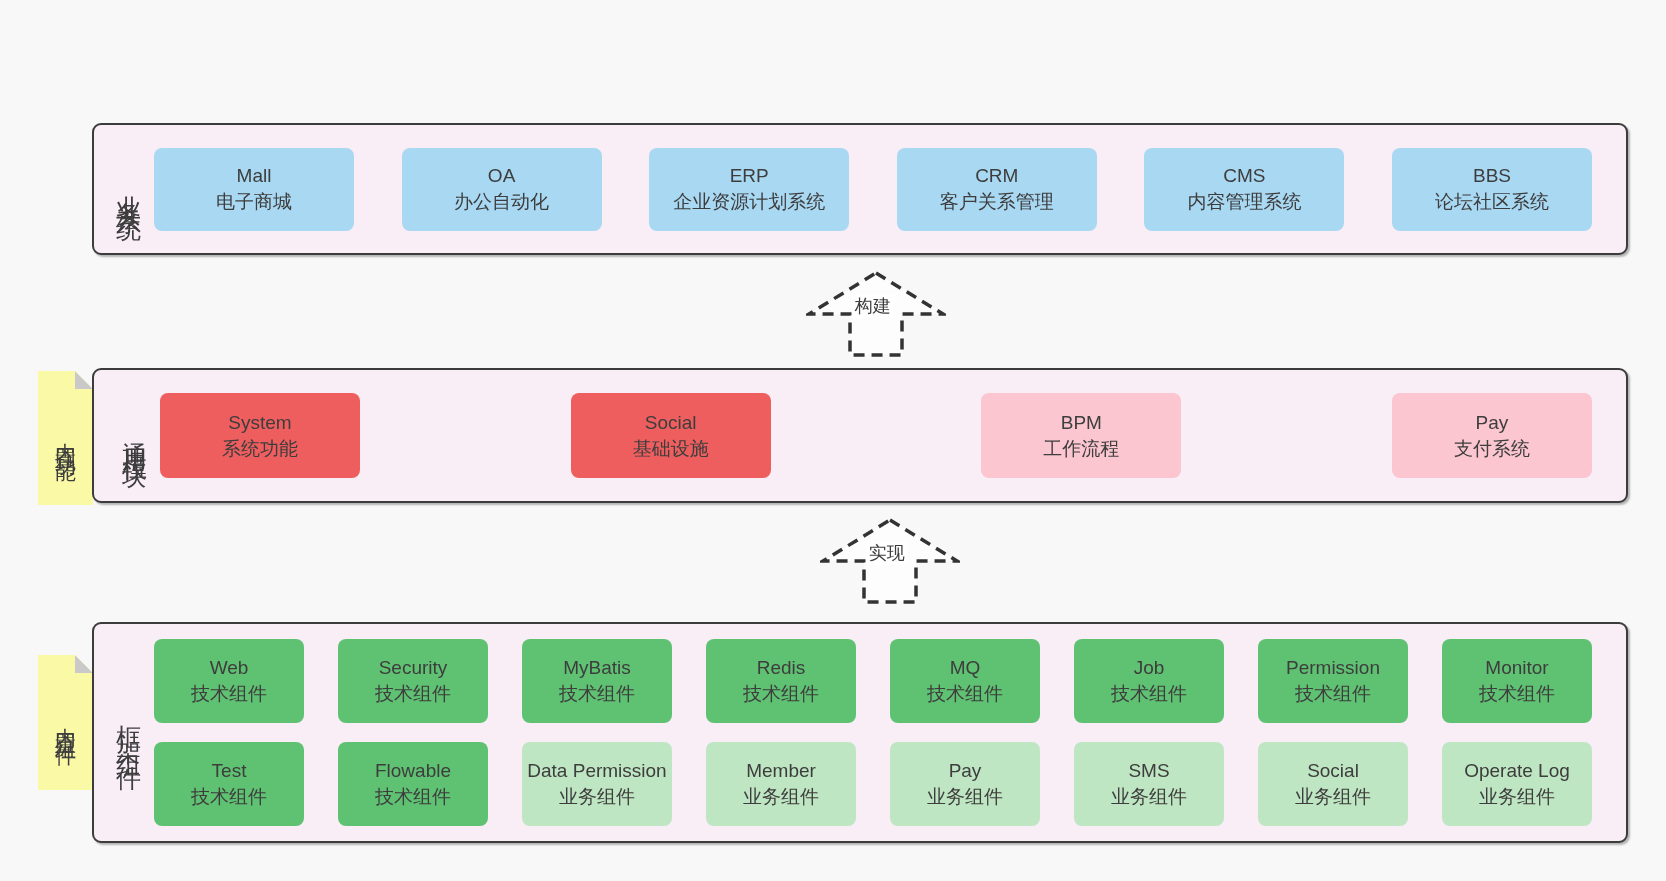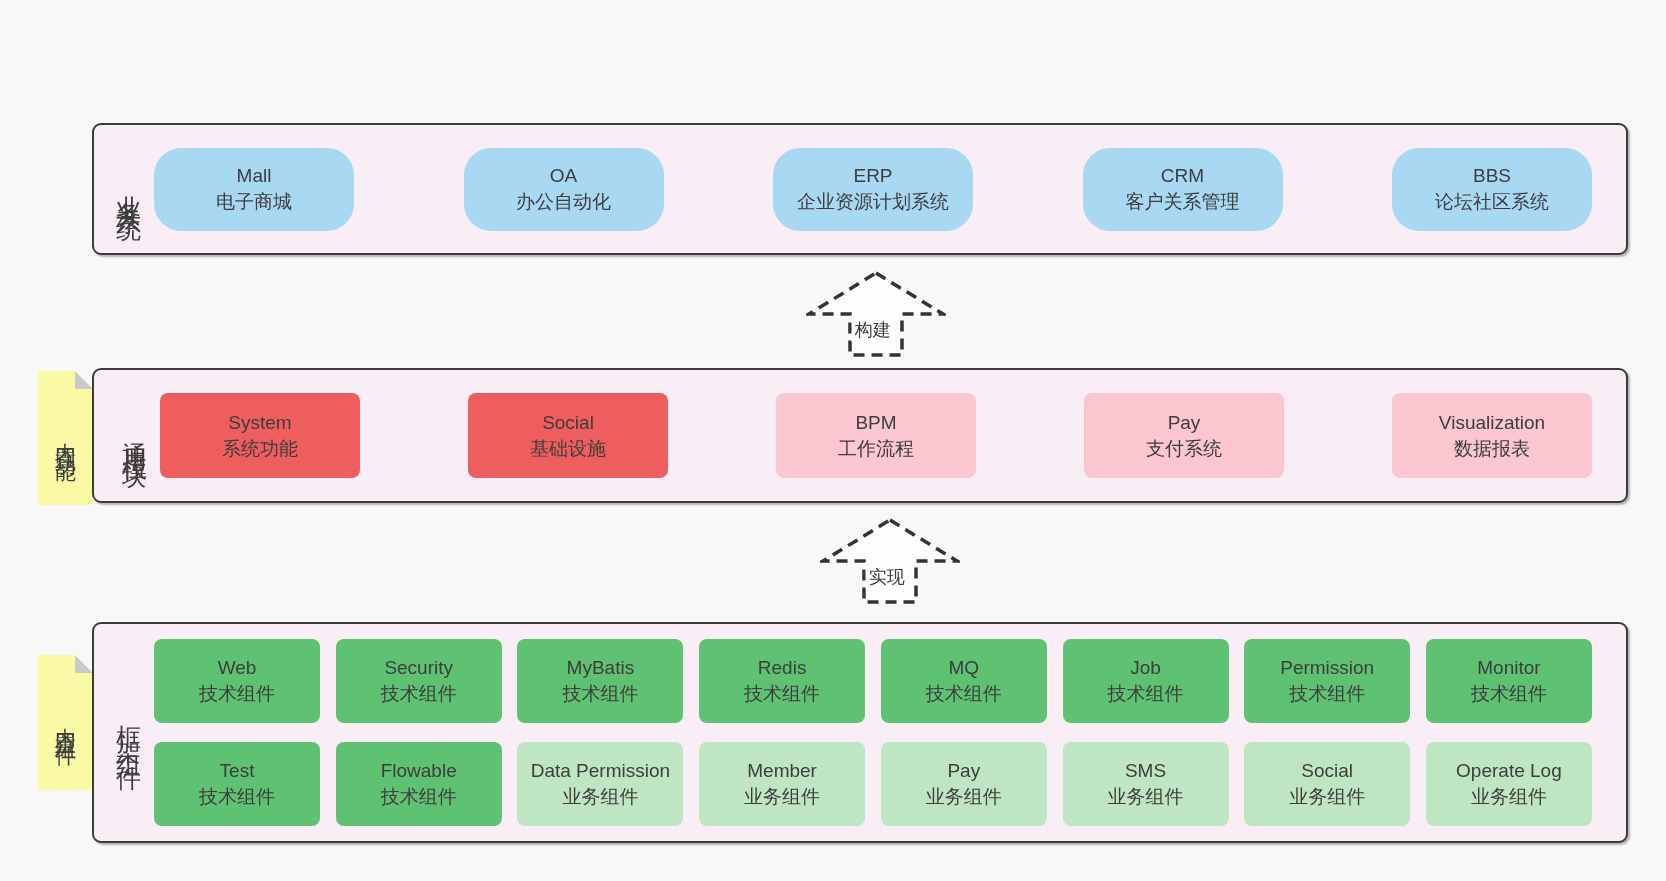--- a/index.html
+++ b/index.html
@@ -67,22 +67,22 @@
     border-radius:8px;
     display:flex;flex-direction:column;
     align-items:center;justify-content:center;
     text-align:center;
     font-size:19px;
     line-height:26px;
     color:var(--text,#3d3d3d);
   }
   .panel-1 .box{width:200px;height:83px;}
   .panel-2 .box{width:200px;height:85px;}
-  .panel-3 .box{width:166px;height:84px;}
-  .box[data-variant="blue"]{background:var(--node-blue,#a9d8f3);border-radius:27px;}
+  .panel-3 .box{width:150px;height:84px;}
+  .box[data-variant="blue"]{background:var(--node-blue,#a9d8f3);}
   .box[data-variant="red"]{background:var(--node-red,#ef5e5e);}
   .box[data-variant="pink"]{background:var(--node-pink,#fbc6d0);}
   .box[data-variant="green"]{background:var(--node-green,#5fc272);}
   .box[data-variant="green-light"]{background:var(--node-green-light,#bfe6c2);}
   
   .tag{
     position:absolute;
     left:38px;
     width:55px;
     background:var(--tag-yellow,#fafaa6);
@@ -119,21 +119,21 @@
   .arrow polygon{
     fill:#fdfdfd;
     stroke:#333333;
     stroke-width:3.5;
     stroke-dasharray:11 7;
   }
   .arrow-label{
     position:absolute;
     left:50%;
     transform:translateX(-58%);
-    top:48px;
+    top:24px;
     background:#ffffff;
     padding:0 3px;
     font-size:18px;
     line-height:24px;
     white-space:nowrap;
     color:#3d3d3d;
   }
 </style>
 </head>
 <body>
@@ -160,20 +160,24 @@
       </div>
       <div class="box" data-variant="blue">
         <div>ERP</div>
         <div>企业资源计划系统</div>
       </div>
       <div class="box" data-variant="blue">
         <div>CRM</div>
         <div>客户关系管理</div>
       </div>
       <div class="box" data-variant="blue">
+        <div>CMS</div>
+        <div>内容管理系统</div>
+      </div>
+      <div class="box" data-variant="blue">
         <div>BBS</div>
         <div>论坛社区系统</div>
       </div>
     </div>
   </section>
 
   <div class="arrow arrow-1">
     <svg viewBox="0 0 140 88">
       <polygon points="70,3 137,44 96,44 96,85 44,85 44,44 3,44"></polygon>
     </svg>
@@ -192,24 +196,20 @@
         <div>基础设施</div>
       </div>
       <div class="box" data-variant="pink">
         <div>BPM</div>
         <div>工作流程</div>
       </div>
       <div class="box" data-variant="pink">
         <div>Pay</div>
         <div>支付系统</div>
       </div>
-      <div class="box" data-variant="pink">
-        <div>Visualization</div>
-        <div>数据报表</div>
-      </div>
     </div>
   </section>
 
   <div class="arrow arrow-2">
     <svg viewBox="0 0 140 88">
       <polygon points="70,3 137,44 96,44 96,85 44,85 44,44 3,44"></polygon>
     </svg>
     <div class="arrow-label">实现</div>
   </div>
 

